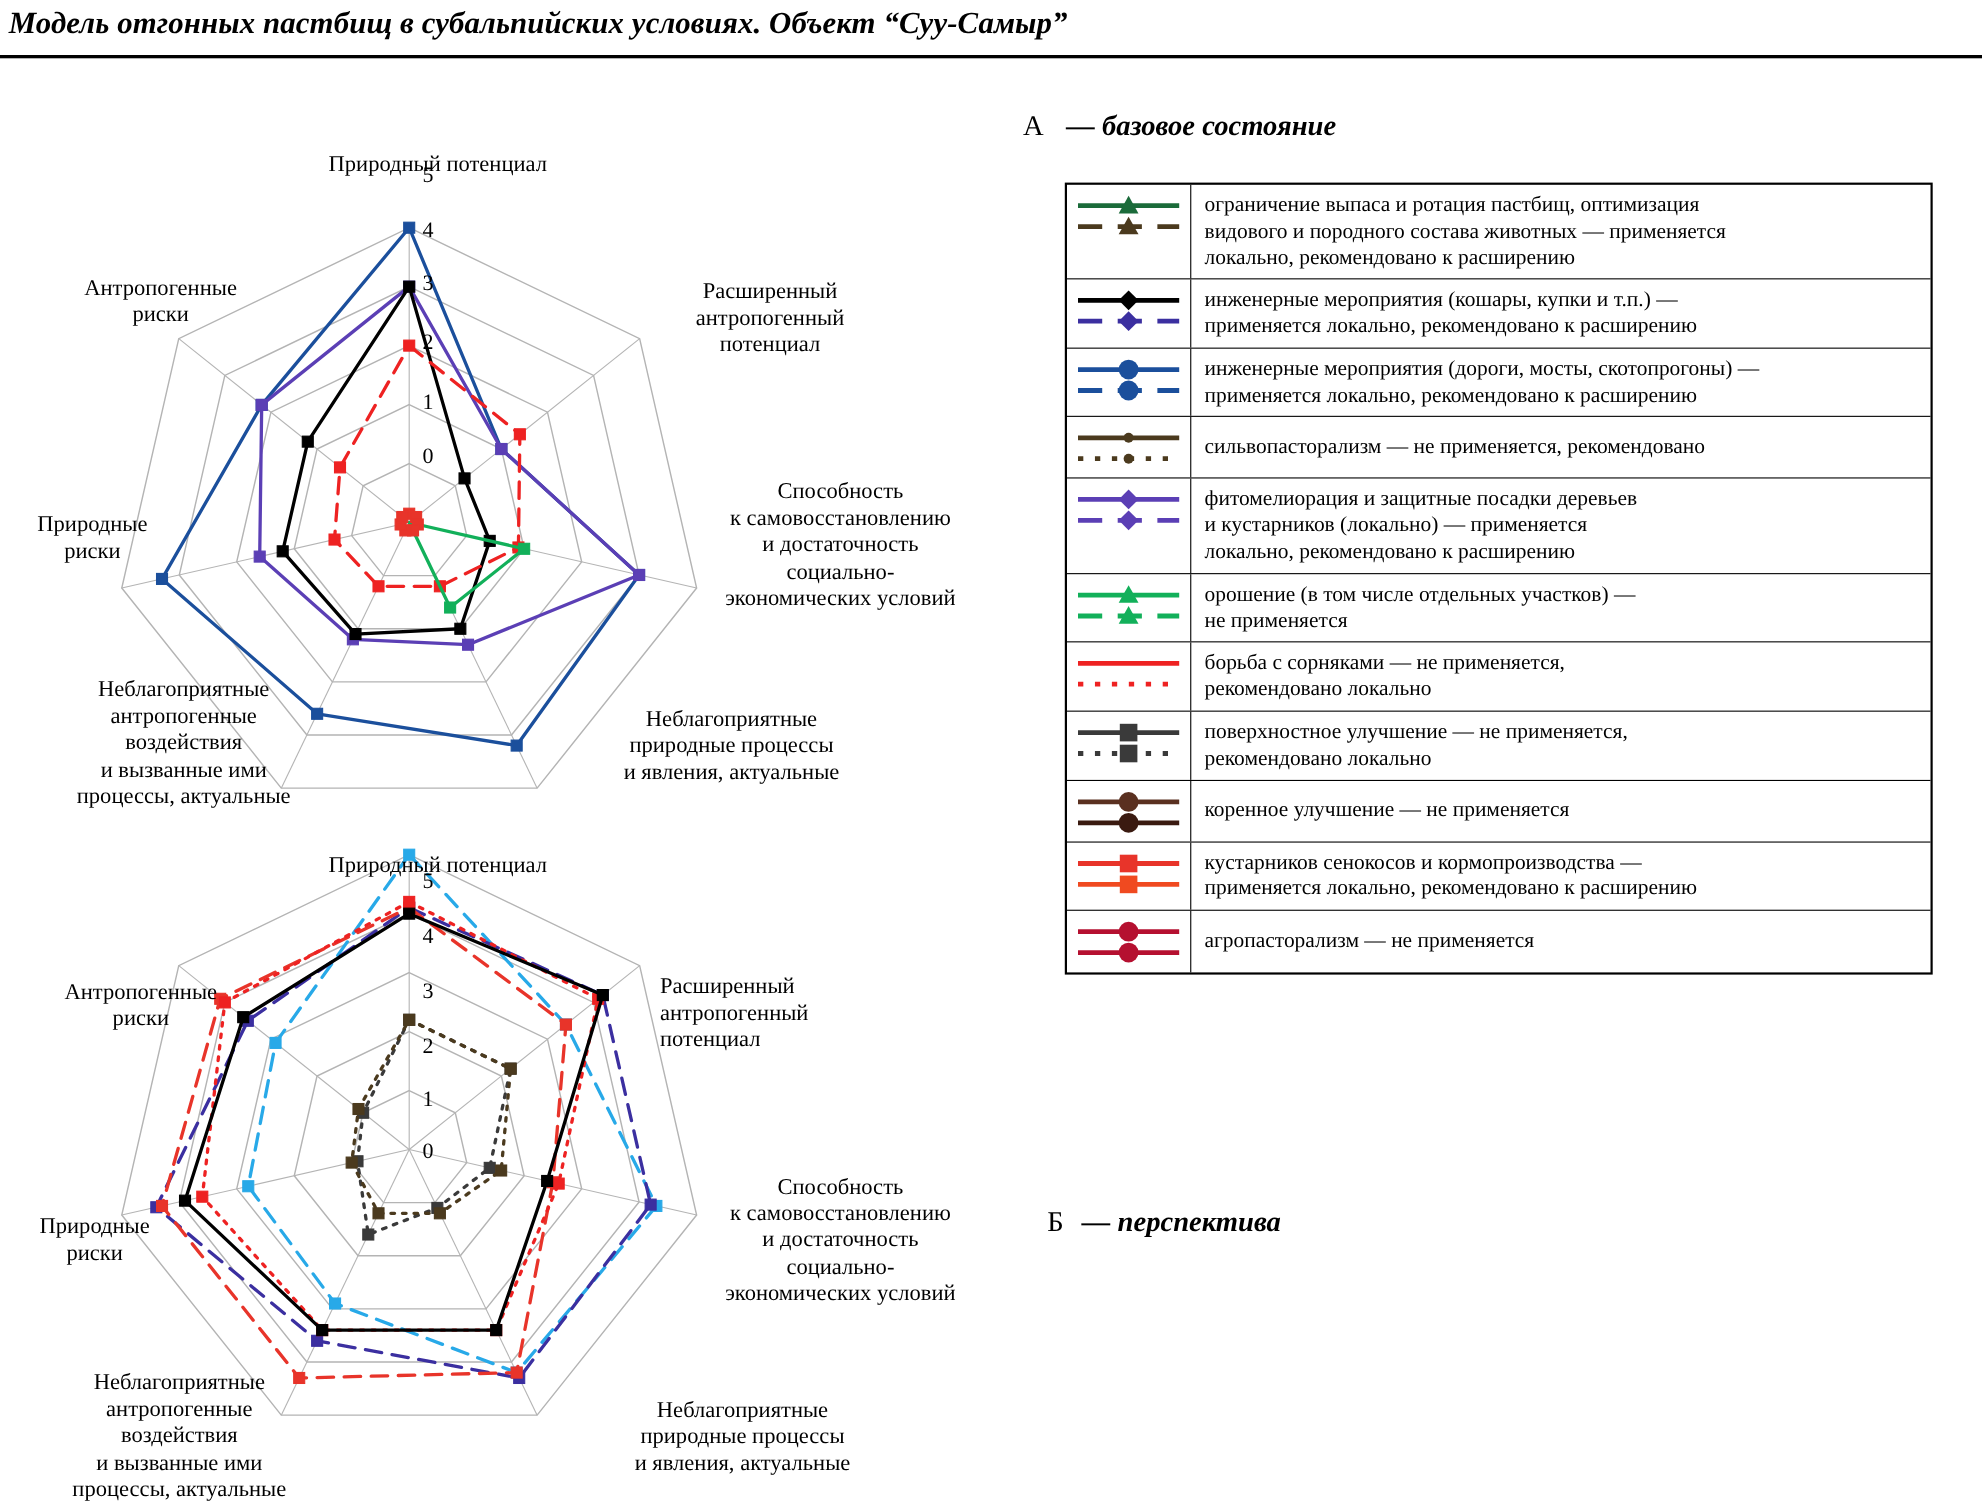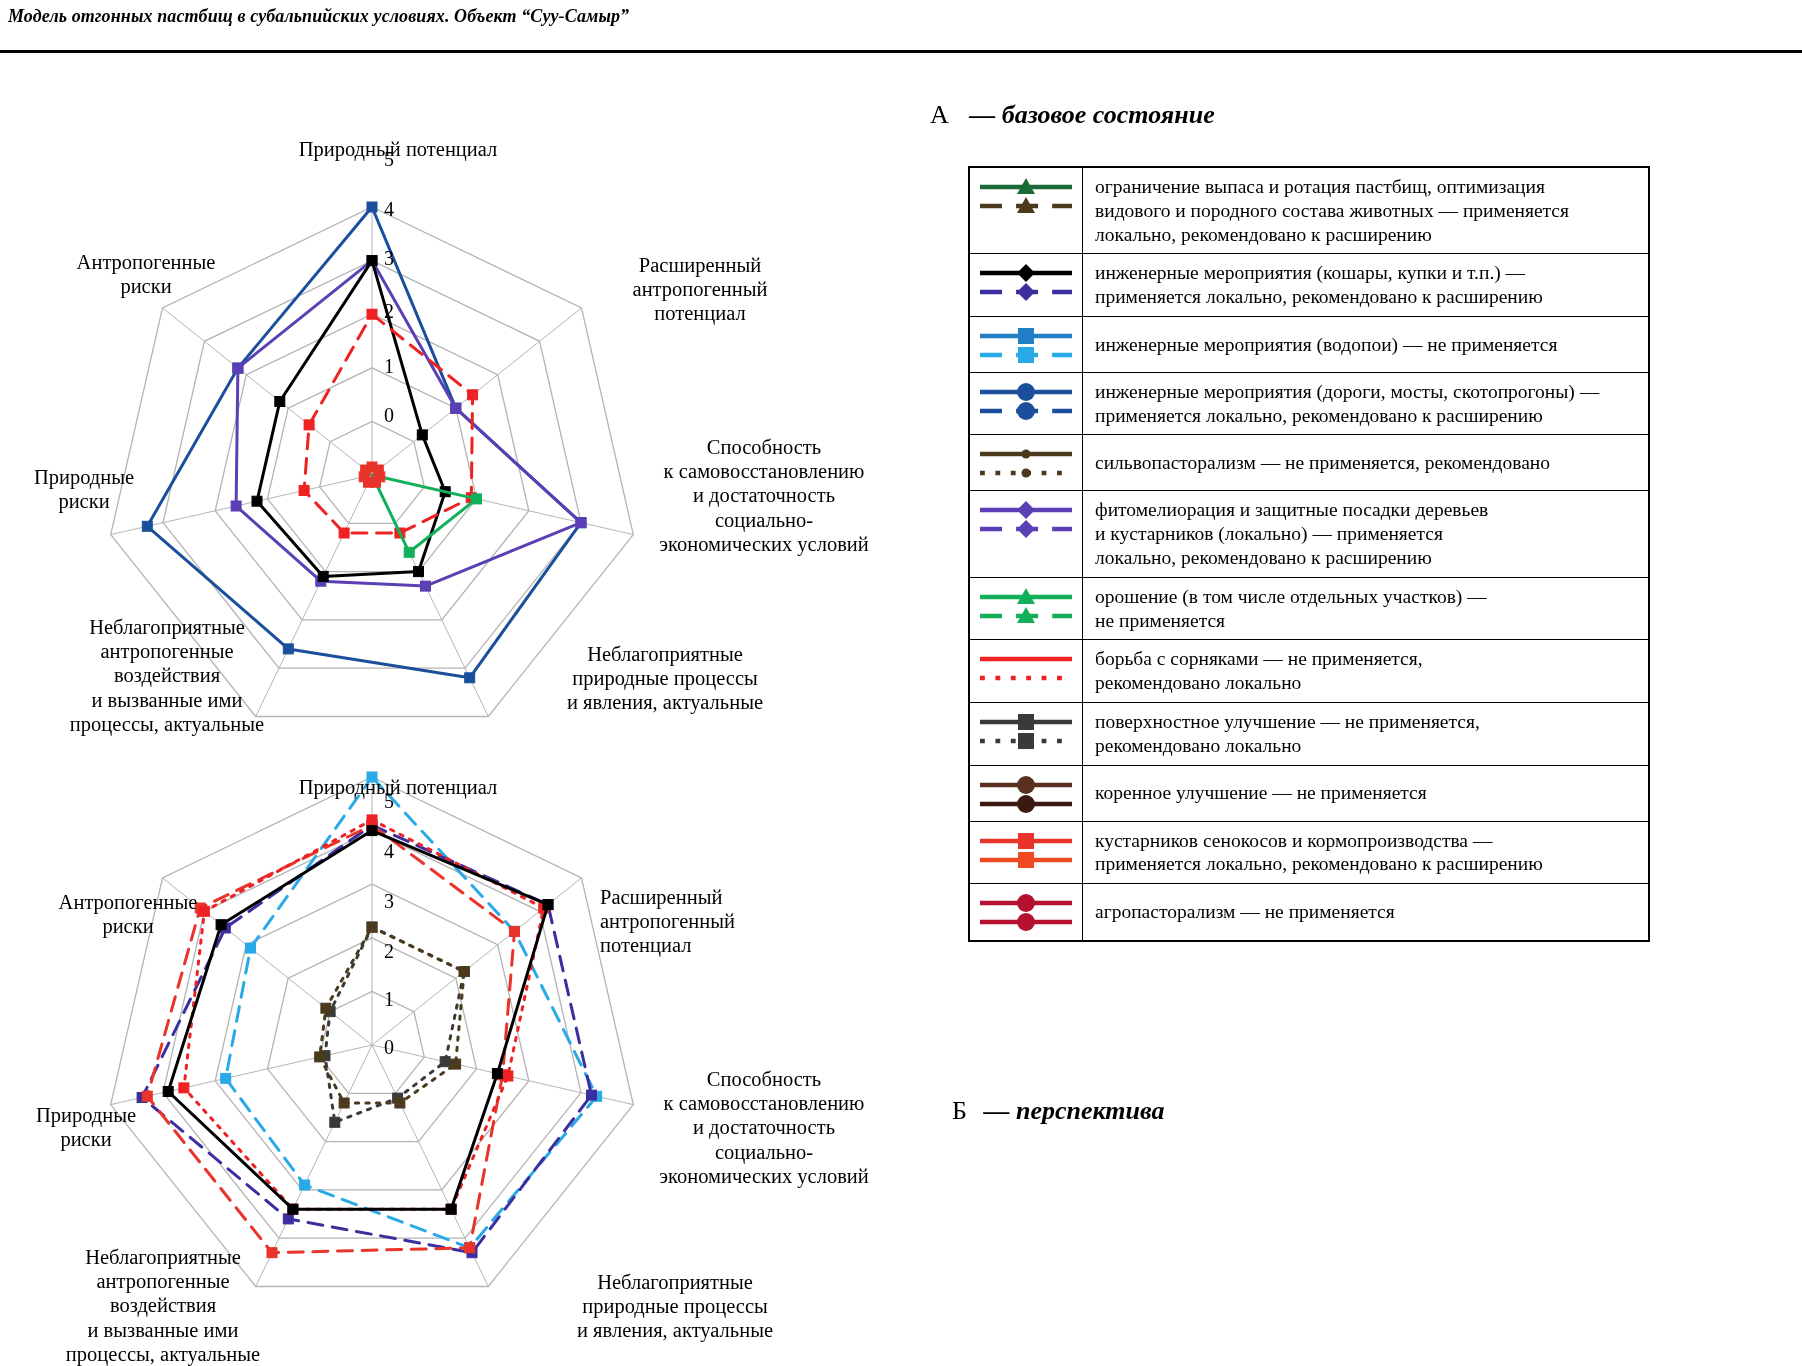--- a/index.html
+++ b/index.html
@@ -12,21 +12,21 @@
     height: 1366px;
     position: relative;
     font-family: "Liberation Serif", serif;
     color: #000000;
     overflow: hidden;
   }
   .title {
     position: absolute;
     left: 8px;
     top: 6px;
-    font-size: 18px;
+    font-size: 28px;
     font-weight: bold;
     font-style: italic;
     font-family: "Liberation Serif", serif;
     white-space: nowrap;
     letter-spacing: 0.1px;
   }
   .title-rule {
     position: absolute;
     left: 0px;
     top: 50px;
@@ -72,21 +72,21 @@
   }
   .legend-head .txt {
     font-style: italic;
     font-weight: bold;
   }
 
   .legend-box {
     position: absolute;
     left: 968px;
     top: 166px;
-    width: 682px;
+    width: 789px;
     border: 2px solid #000;
     box-sizing: border-box;
     background: #fff;
   }
   .legend-row {
     display: flex;
     border-bottom: 1.5px solid #000;
     min-height: 56px;
     box-sizing: border-box;
   }
@@ -334,31 +334,20 @@
           <line x1="10" y1="38" x2="102" y2="38" stroke="#3b2fa0" stroke-width="4.4" stroke-linecap="butt" stroke-dasharray="22,14.080000000000002"></line>
           <polygon points="56,29 65,38 56,47 47,38" fill="#3b2fa0"></polygon>
         </svg>
       </div>
       <div class="legend-txt">инженерные мероприятия (кошары, купки и т.п.) —
 применяется локально, рекомендовано к расширению</div>
     </div>
     <div class="legend-row">
       <div class="legend-sym">
         <svg width="112" height="56" class="sym-svg">
-          <line x1="10" y1="19" x2="102" y2="19" stroke="#1f7ec4" stroke-width="4.4" stroke-linecap="butt"></line>
-          <rect x="48" y="11" width="16" height="16" fill="#1f7ec4"></rect>
-          <line x1="10" y1="38" x2="102" y2="38" stroke="#28a9e8" stroke-width="4.4" stroke-linecap="butt" stroke-dasharray="22,14.080000000000002"></line>
-          <rect x="48" y="30" width="16" height="16" fill="#28a9e8"></rect>
-        </svg>
-      </div>
-      <div class="legend-txt">инженерные мероприятия (водопои) — не применяется</div>
-    </div>
-    <div class="legend-row">
-      <div class="legend-sym">
-        <svg width="112" height="56" class="sym-svg">
           <line x1="10" y1="19" x2="102" y2="19" stroke="#1b4f9c" stroke-width="4.4" stroke-linecap="butt"></line>
           <circle cx="56" cy="19" r="9" fill="#1b4f9c"></circle>
           <line x1="10" y1="38" x2="102" y2="38" stroke="#1b4f9c" stroke-width="4.4" stroke-linecap="butt" stroke-dasharray="22,14.080000000000002"></line>
           <circle cx="56" cy="38" r="9" fill="#1b4f9c"></circle>
         </svg>
       </div>
       <div class="legend-txt">инженерные мероприятия (дороги, мосты, скотопрогоны) —
 применяется локально, рекомендовано к расширению</div>
     </div>
     <div class="legend-row">

